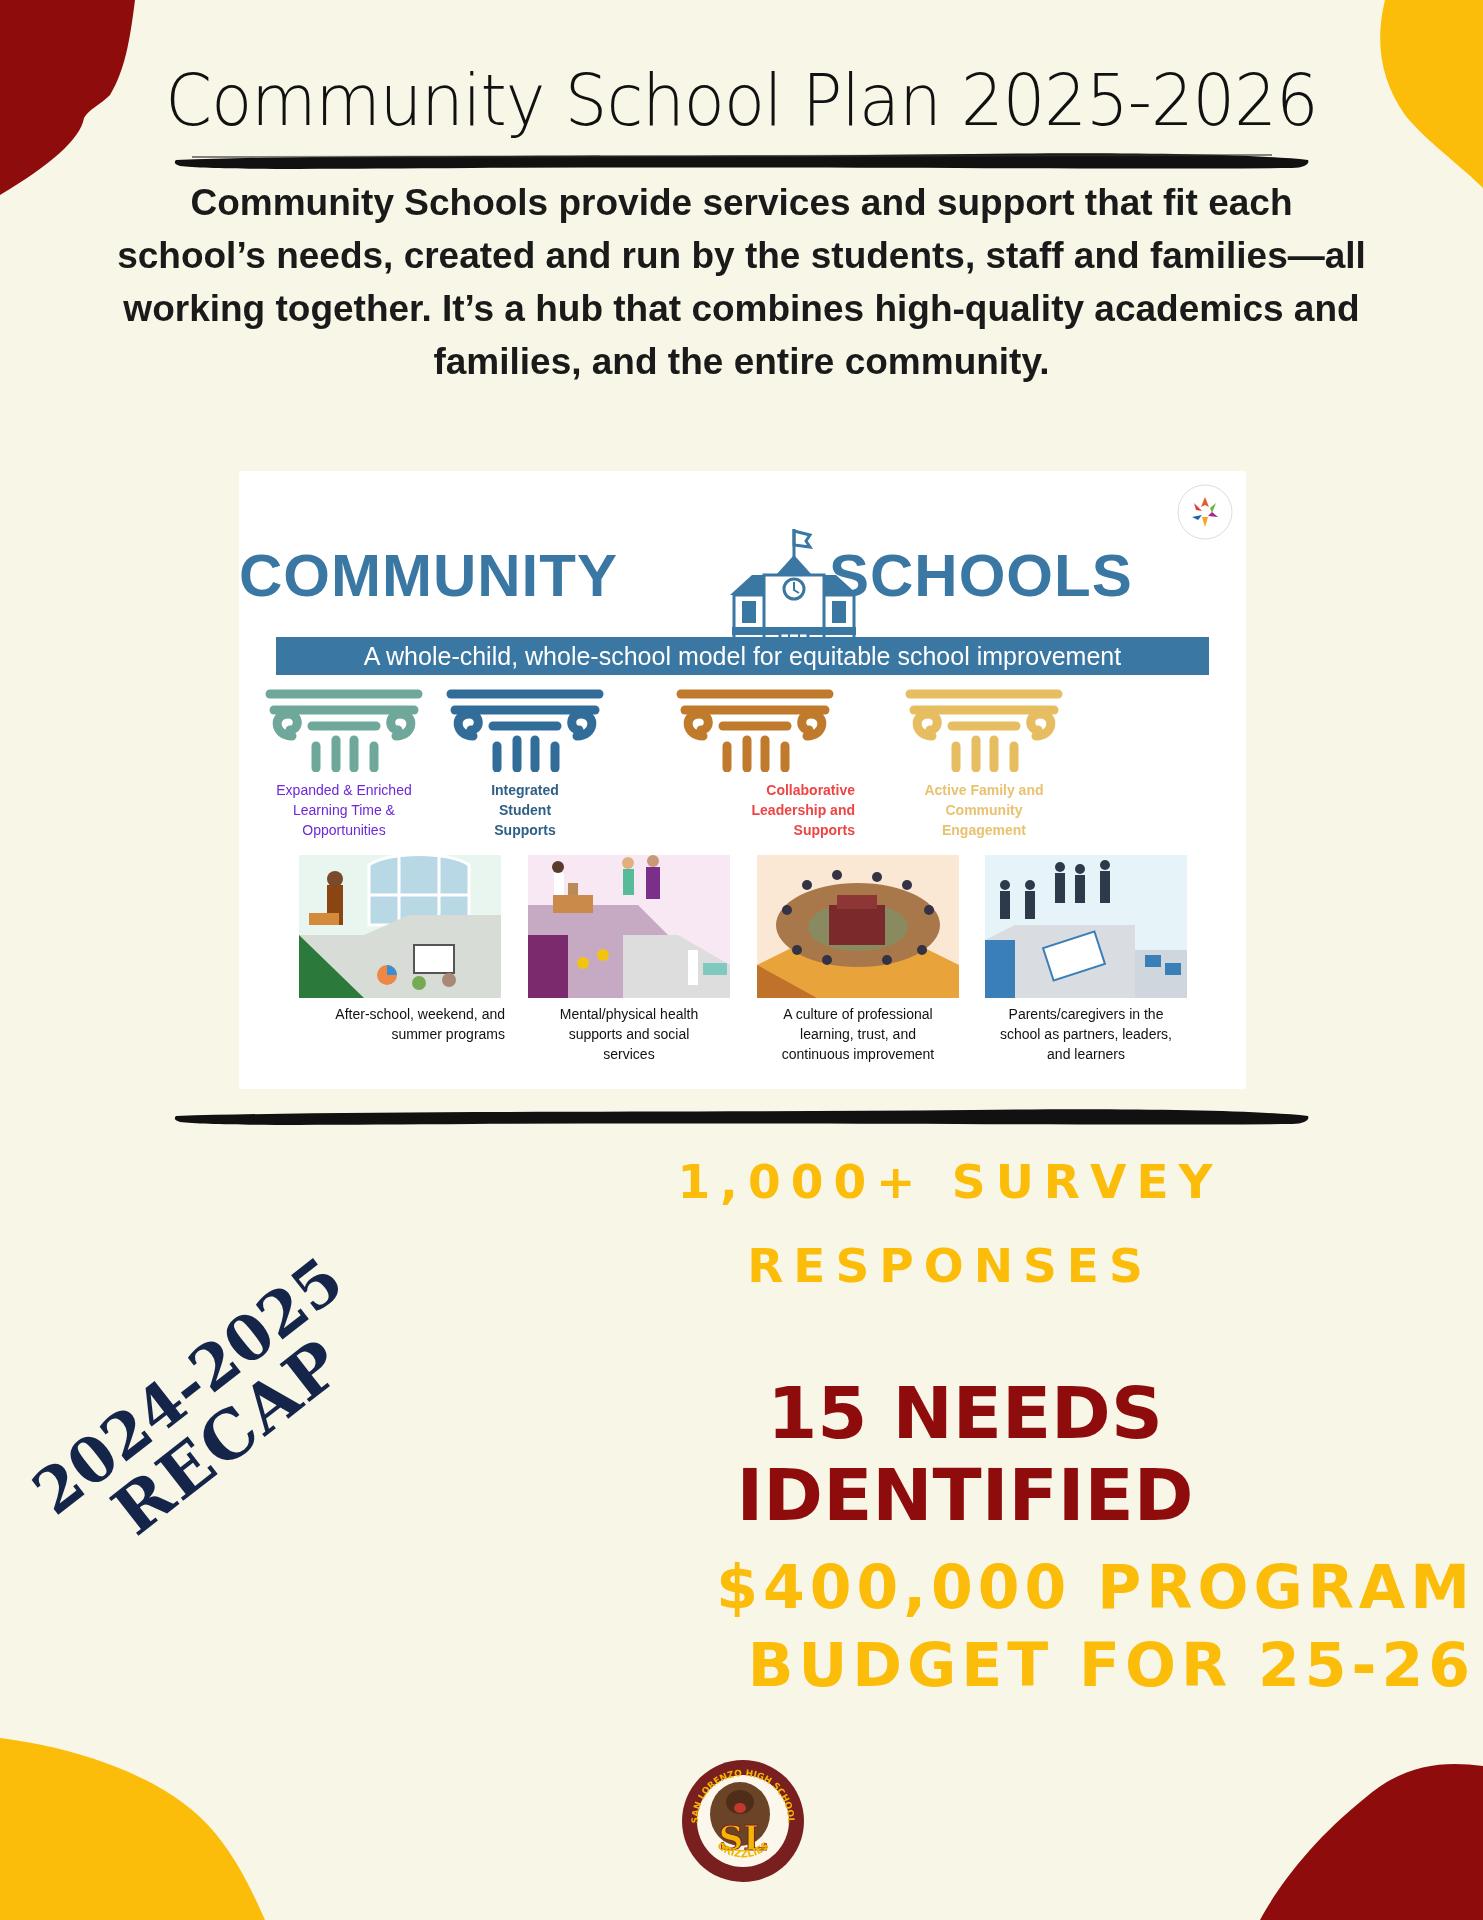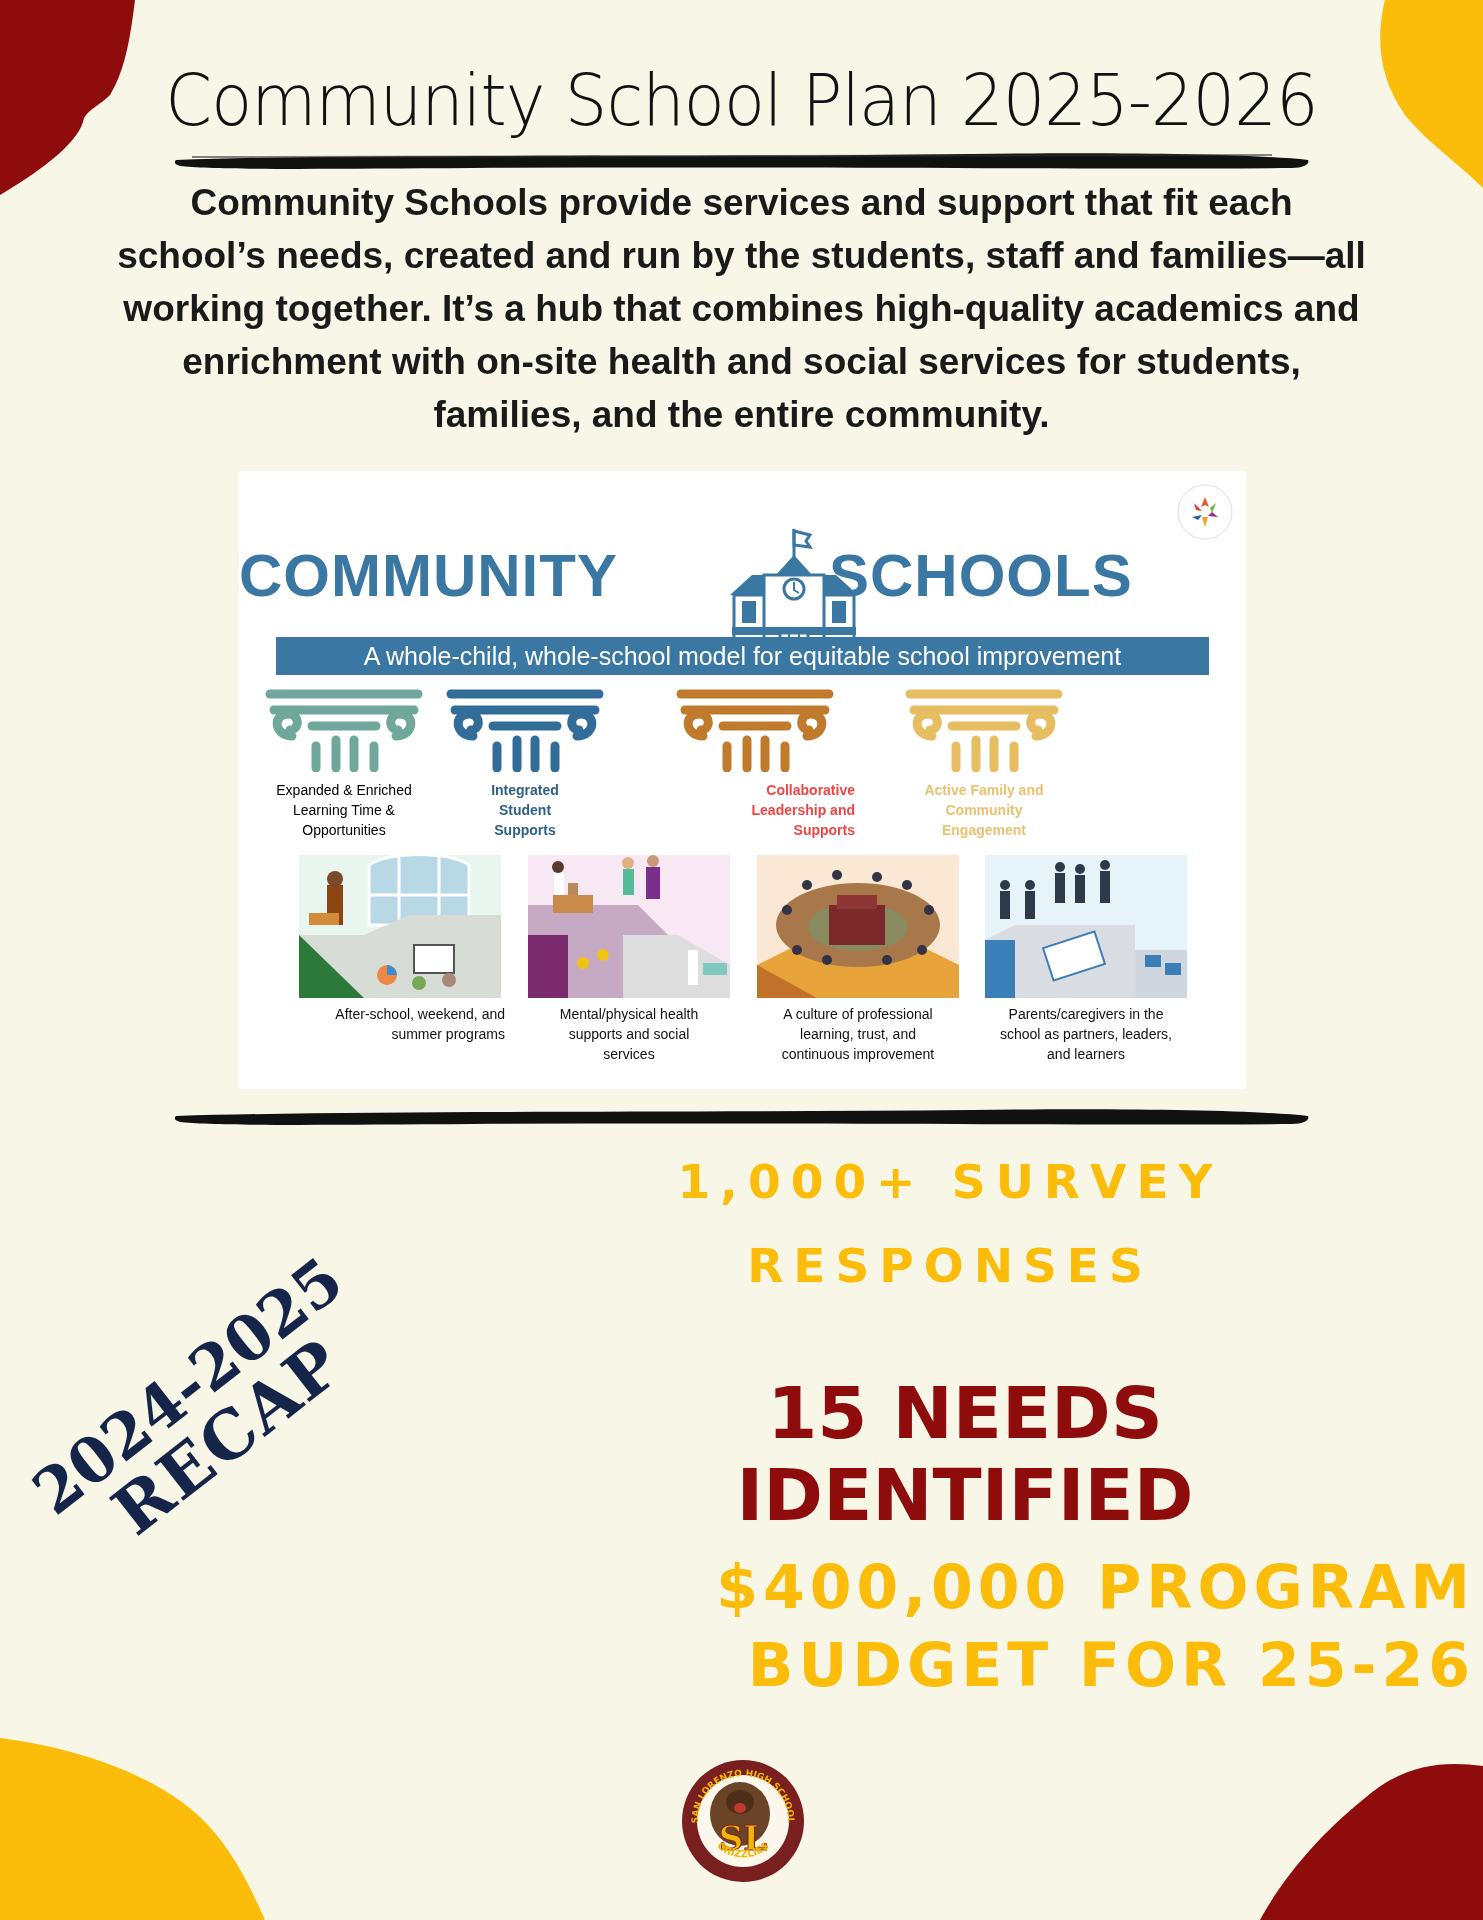--- a/index.html
+++ b/index.html
@@ -89,21 +89,20 @@
 
 <svg class="brush" style="top:148px" viewBox="0 0 1140 26" preserveAspectRatio="none">
   <path d="M4,12 C200,5 500,10 800,6 C950,4 1080,6 1136,12 C1138,16 1132,20 1120,20 C900,22 600,18 300,20 C150,21 40,22 8,18 C2,16 2,14 4,12 Z" fill="#111"></path>
   <path d="M20,9 C300,6 700,8 1100,7" stroke="#333" stroke-width="2" fill="none" opacity="0.6"></path>
 </svg>
 
 <div class="intro">
   <div>Community Schools  provide services and support that fit each</div>
   <div>school’s needs, created and run by the students, staff and families—all</div>
   <div>working together. It’s a hub that combines high-quality academics and</div>
-  <div>enrichment with on-site health and social services for students,</div>
   <div>families, and the entire community.</div>
 </div>
 
 <div class="card">
 
   <svg class="logo-sd" viewBox="0 0 58 58">
     <circle cx="29" cy="29" r="27" fill="#fff" stroke="#ddd" stroke-width="1"></circle>
     <path d="M29,14 L33,24 L29,22 L25,24 Z" fill="#e35b2b"></path>
     <path d="M40,20 L36,30 L34,25 Z" fill="#6db33f"></path>
     <path d="M42,34 L32,33 L36,29 Z" fill="#a12a8a"></path>
@@ -145,21 +144,21 @@
         <path d="M10,22 L150,22"></path>
         <path d="M28,48 C10,48 8,26 24,26 C36,26 36,42 26,42"></path>
         <path d="M132,48 C150,48 152,26 136,26 C124,26 124,42 134,42"></path>
         <line x1="48" y1="38" x2="112" y2="38"></line>
         <line x1="52" y1="58" x2="52" y2="80"></line>
           <line x1="72" y1="52" x2="72" y2="80"></line>
         <line x1="90" y1="52" x2="90" y2="80"></line>
           <line x1="110" y1="58" x2="110" y2="80"></line>
       </g>
     </svg>
-    <div class="pillar-label" style="color:#000000;font-weight:400;">
+    <div class="pillar-label" style="color:#6d28d9;font-weight:400;">
       <div>Expanded &amp; Enriched</div>
       <div>Learning Time &amp;</div>
       <div>Opportunities</div>
     </div>
   </div>
 
   <div class="pillar" style="left:186px;">
     <svg viewBox="0 0 160 84">
       <g stroke="#326d99" fill="none" stroke-linecap="round" stroke-width="9">
         <line x1="6" y1="6" x2="154" y2="6"></line>

